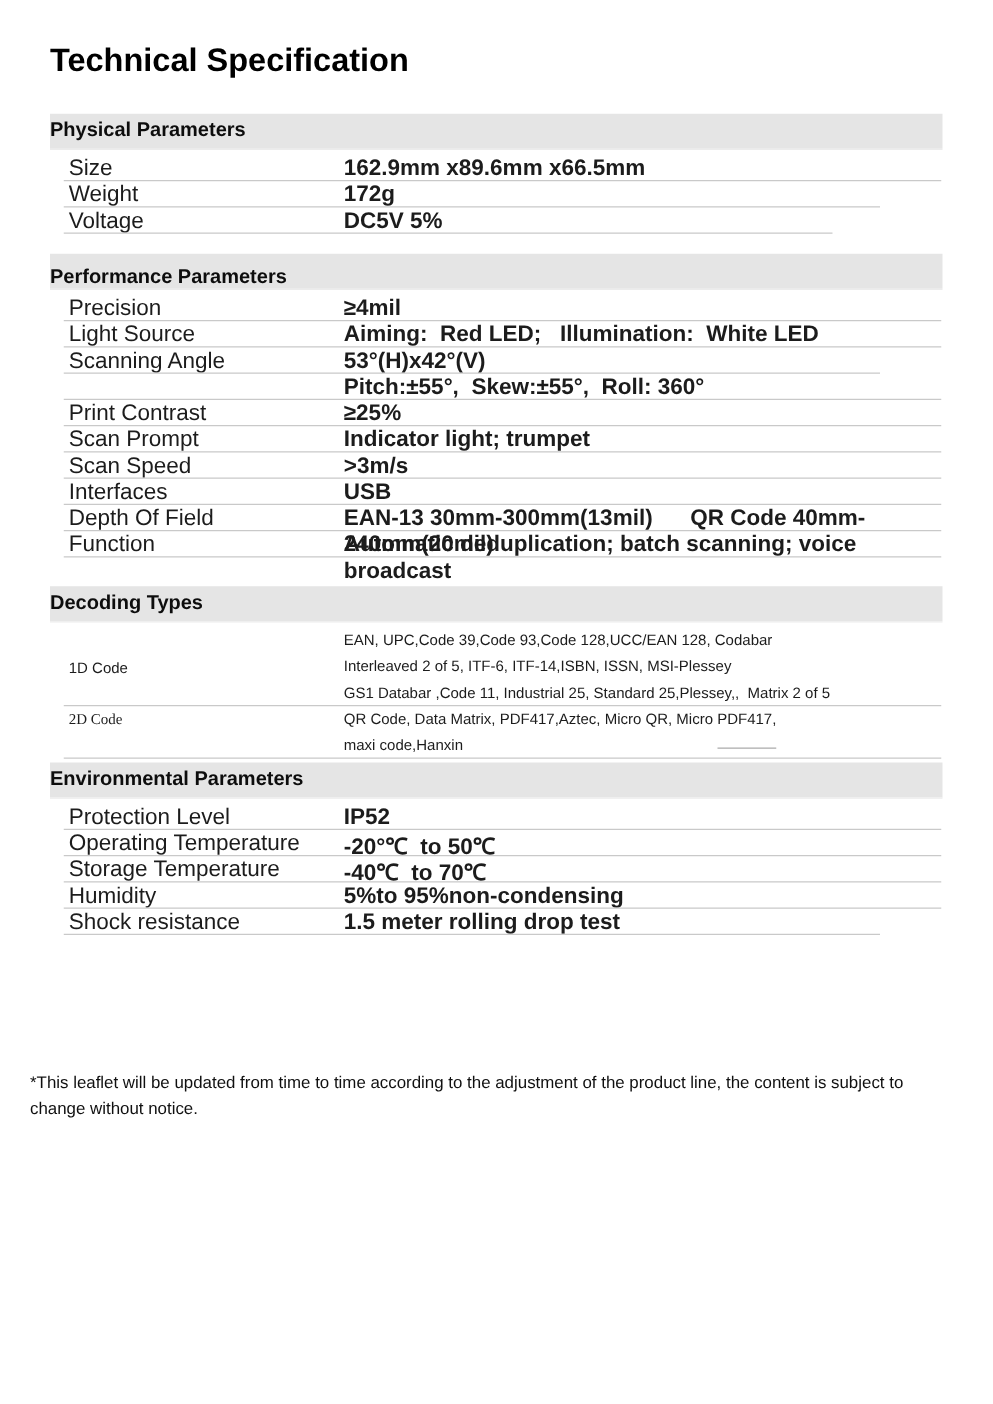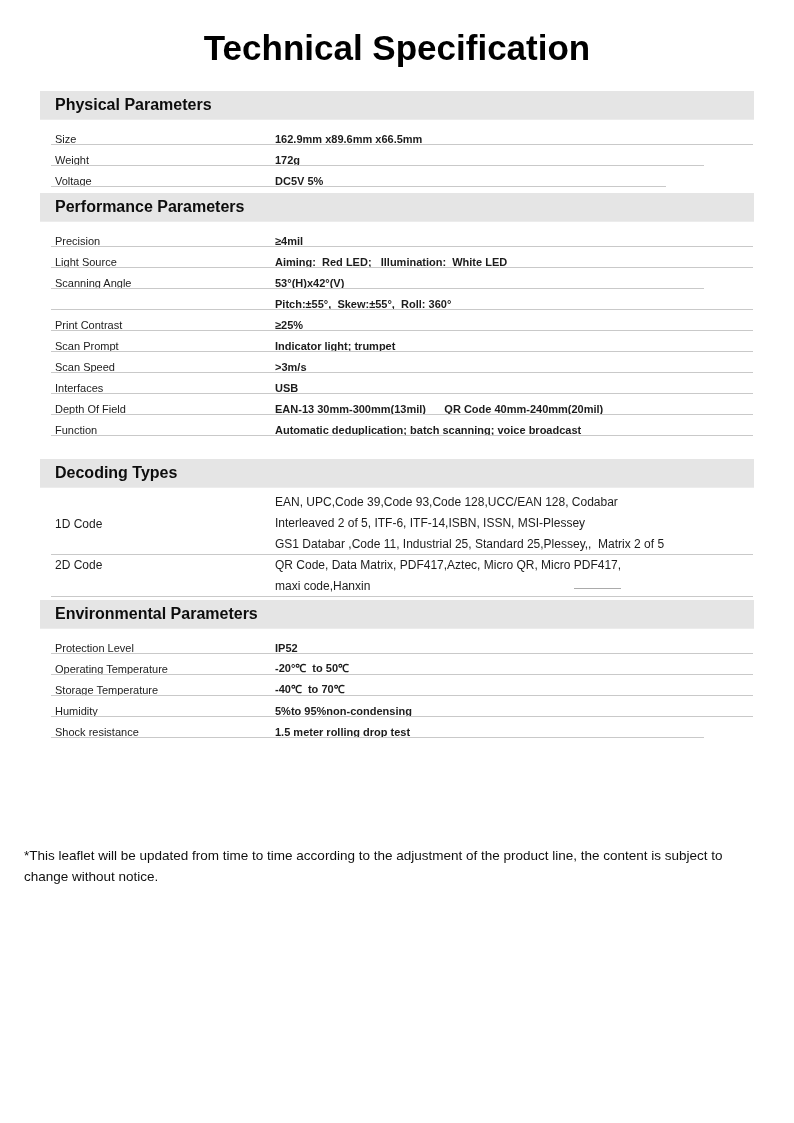--- a/index.html
+++ b/index.html
@@ -8,54 +8,52 @@
     width: 794px; height: 1123px;
     background: #ffffff;
     font-family: "Liberation Sans", sans-serif;
     color: #1c1c1c;
     overflow: hidden;
   }
   .page { position: relative; width: 794px; height: 1123px; background: #fff; }
 
   .title {
     margin: 33px 40px 0;
-    text-align: center;
-    font-size: 35px;
+    font-size: 26px;
     line-height: 30px;
     font-weight: 700;
     color: #000;
   }
 
   .sec-bar {
     margin: 0 40px;
     height: 28px;
     background: #e5e5e5;
     display: flex;
     align-items: center;
-    padding-left: 15px;
     font-size: 16px;
     font-weight: 700;
     color: #0d0d0d;
   }
   .mt-title { margin-top: 28px; }
-  .mt-xs    { margin-top: 5px; }
+  .mt-xs    { margin-top: 15px; align-items: flex-end; }
   .mt-lg    { margin-top: 22px; }
   .mt-s     { margin-top: 2px; }
 
   .rows {
     margin: 0 40px;
     padding: 4px 0 1px;
     border-top: 1px solid #ececec;
   }
   .row {
     position: relative;
     display: flex;
-    align-items: flex-end;
+    align-items: flex-start;
     height: 21px;
-    font-size: 11px;
+    font-size: 18px;
   }
   .row::after {
     content: "";
     position: absolute;
     left: 11px; right: 1px; bottom: 0;
     height: 1px;
     background: #c9c9c9;
   }
   .row.bm::after { right: 50px; }
   .row.bs::after { right: 88px; }
@@ -70,21 +68,21 @@
     font-size: 12px;
   }
   .drow::after {
     content: "";
     position: absolute;
     left: 11px; right: 1px; bottom: 0;
     height: 1px;
     background: #c9c9c9;
   }
   .drow.mid { align-items: center; }
-  .drow.top .label { line-height: 21px; }
+  .drow.top .label { line-height: 21px; font-family: Liberation Serif, serif; }
   .dlines { flex: 1; }
   .dline { height: 21px; line-height: 21px; white-space: pre-wrap; }
   .u { border-bottom: 1px solid #ababab; padding-bottom: 16px; }
 
   .footnote {
     margin: 107px 24px 0;
     font-size: 13.5px;
     line-height: 1.55;
     color: #101010;
   }

